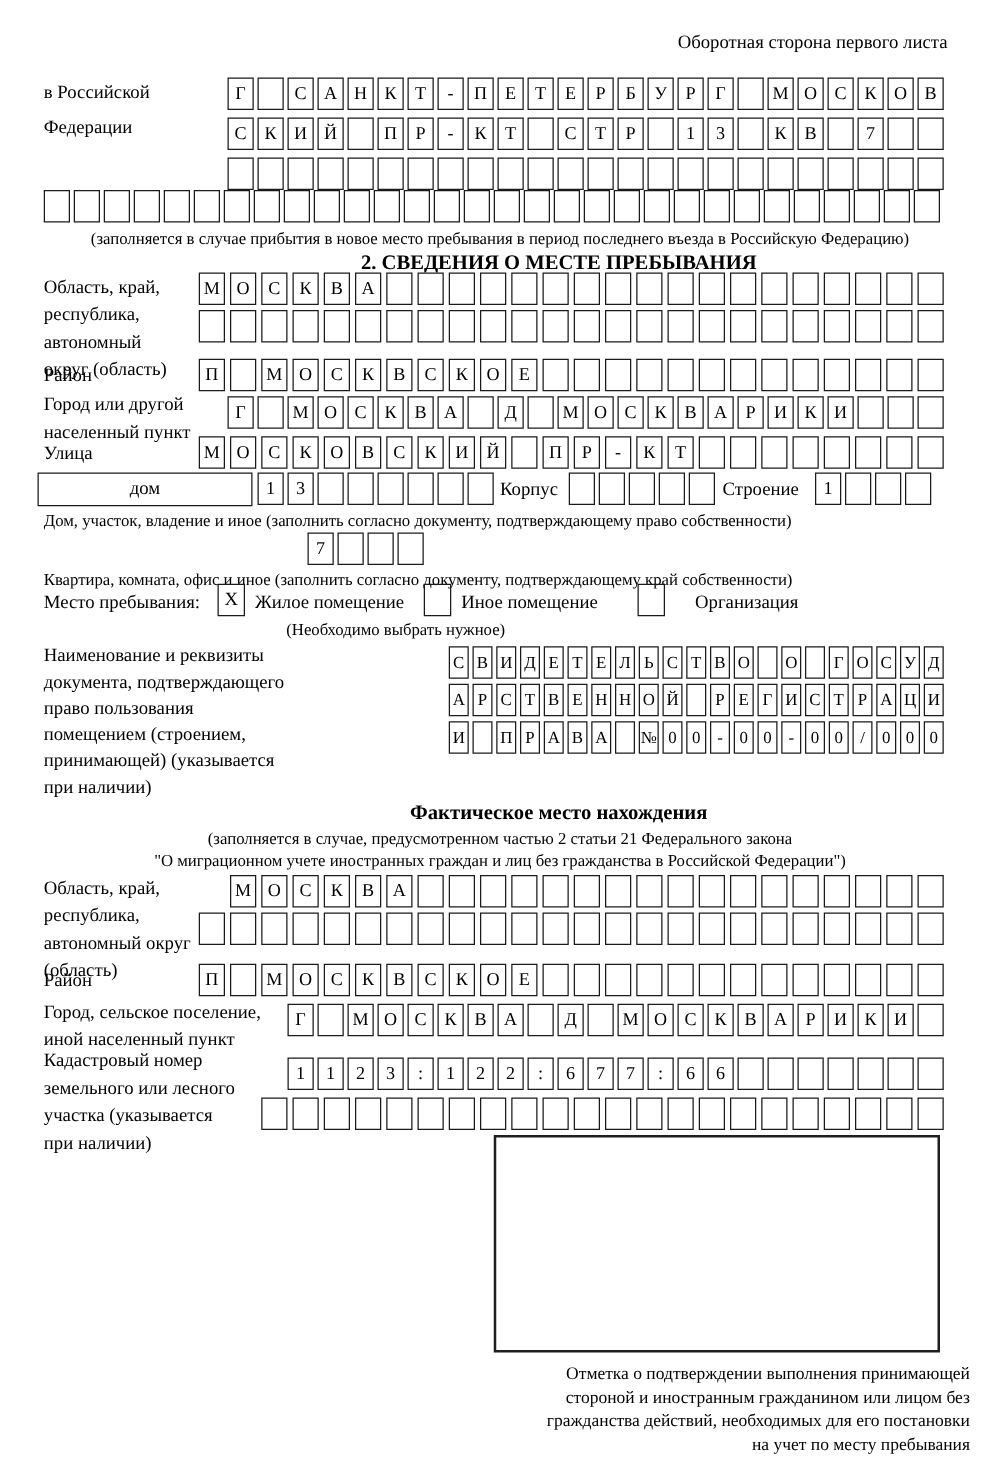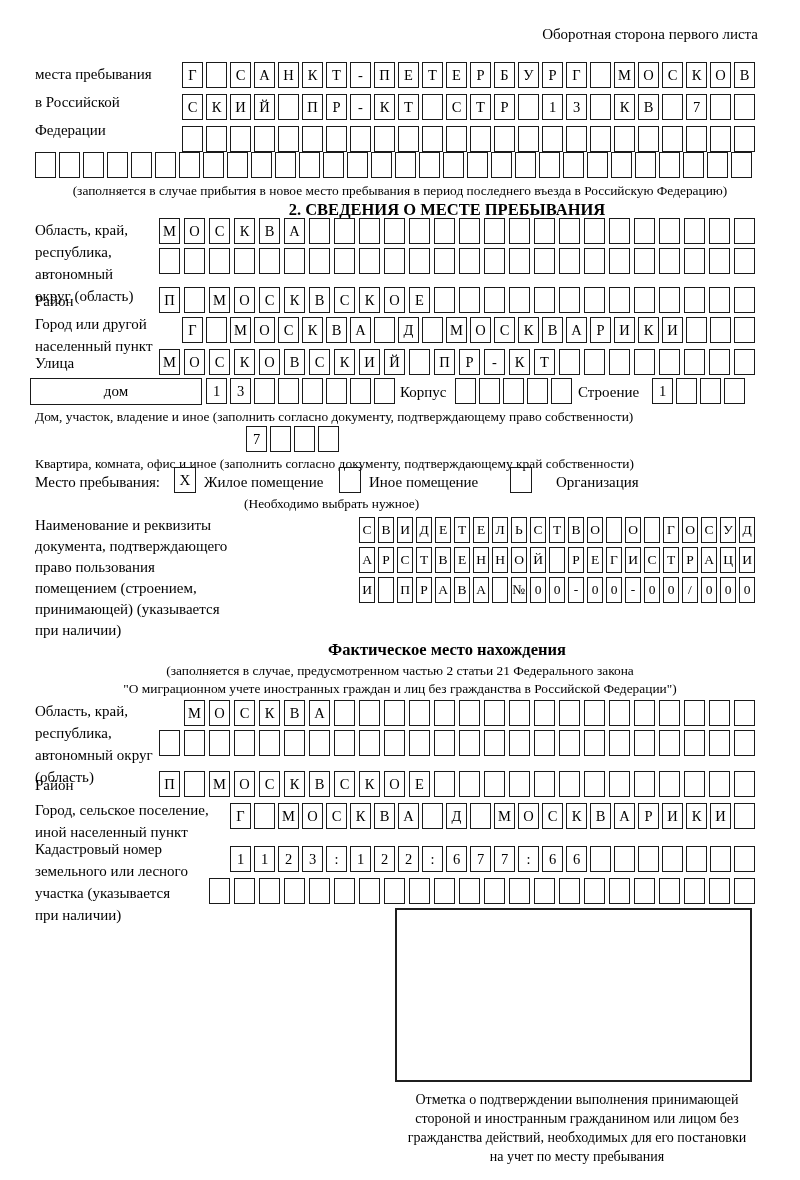--- a/index.html
+++ b/index.html
@@ -34,31 +34,30 @@
   .rowr { right: 45px; }
   .widebox {
     box-sizing: border-box; border: 1.7px solid #1a1a1a; height: 27px;
     display: flex; align-items: center; justify-content: center; font-size: 15px;
   }
   .checkbox {
     box-sizing: border-box; width: 22px; height: 26px; border: 1.7px solid #1a1a1a;
     display: flex; align-items: center; justify-content: center; font-size: 15px;
   }
   .stamp { box-sizing: border-box; border: 2px solid #1f1f1f; background: #fff; }
-  .cap { font-size: 14px; line-height: 19px; text-align: center; }
+  .cap { font-size: 14px; line-height: 19px; text-align: right; }
 </style>
 </head>
 <body>
 
 <div class="page">
 
   <div class="abs note" style="top:26px; right:42px;">Оборотная сторона первого листа</div>
 
   <div class="abs lbl lh28" style="top:60px; left:35px; width:150px;">
-      <div>места пребывания</div>
       <div>в Российской</div>
       <div>Федерации</div>
     </div>
   <div class="abs boxrow rowr p24" style="top:62px;">
       <span class="cbox">Г</span>
       <span class="cbox"></span>
       <span class="cbox">С</span>
       <span class="cbox">А</span>
       <span class="cbox">Н</span>
       <span class="cbox">К</span>
@@ -351,21 +350,21 @@
     </div>
   <div class="abs foot" style="top:456px; left:35px;">Квартира, комната, офис и иное (заполнить согласно документу, подтверждающему край собственности)</div>
 
   <div class="abs lbl" style="top:470px; left:35px;">Место пребывания:</div>
   <div class="abs checkbox" style="top:467px; left:174px;">X</div>
   <div class="abs lbl" style="top:470px; left:204px;">Жилое помещение</div>
   <div class="abs checkbox" style="top:467px; left:339px;"></div>
   <div class="abs lbl" style="top:470px; left:369px;">Иное помещение</div>
   <div class="abs checkbox" style="top:467px; left:510px;"></div>
   <div class="abs lbl" style="top:470px; left:556px;">Организация</div>
-  <div class="abs foot" style="top:496px; left:244px;text-align:right;">(Необходимо выбрать нужное)</div>
+  <div class="abs foot" style="top:496px; left:229px;text-align:right;">(Необходимо выбрать нужное)</div>
 
   <div class="abs lbl lh21" style="top:515px; left:35px; width:310px;">
       <div>Наименование и реквизиты</div>
       <div>документа, подтверждающего</div>
       <div>право пользования</div>
       <div>помещением (строением,</div>
       <div>принимающей) (указывается</div>
       <div>при наличии)</div>
     </div>
   <div class="abs boxrow rowr p19" style="top:517px;">

